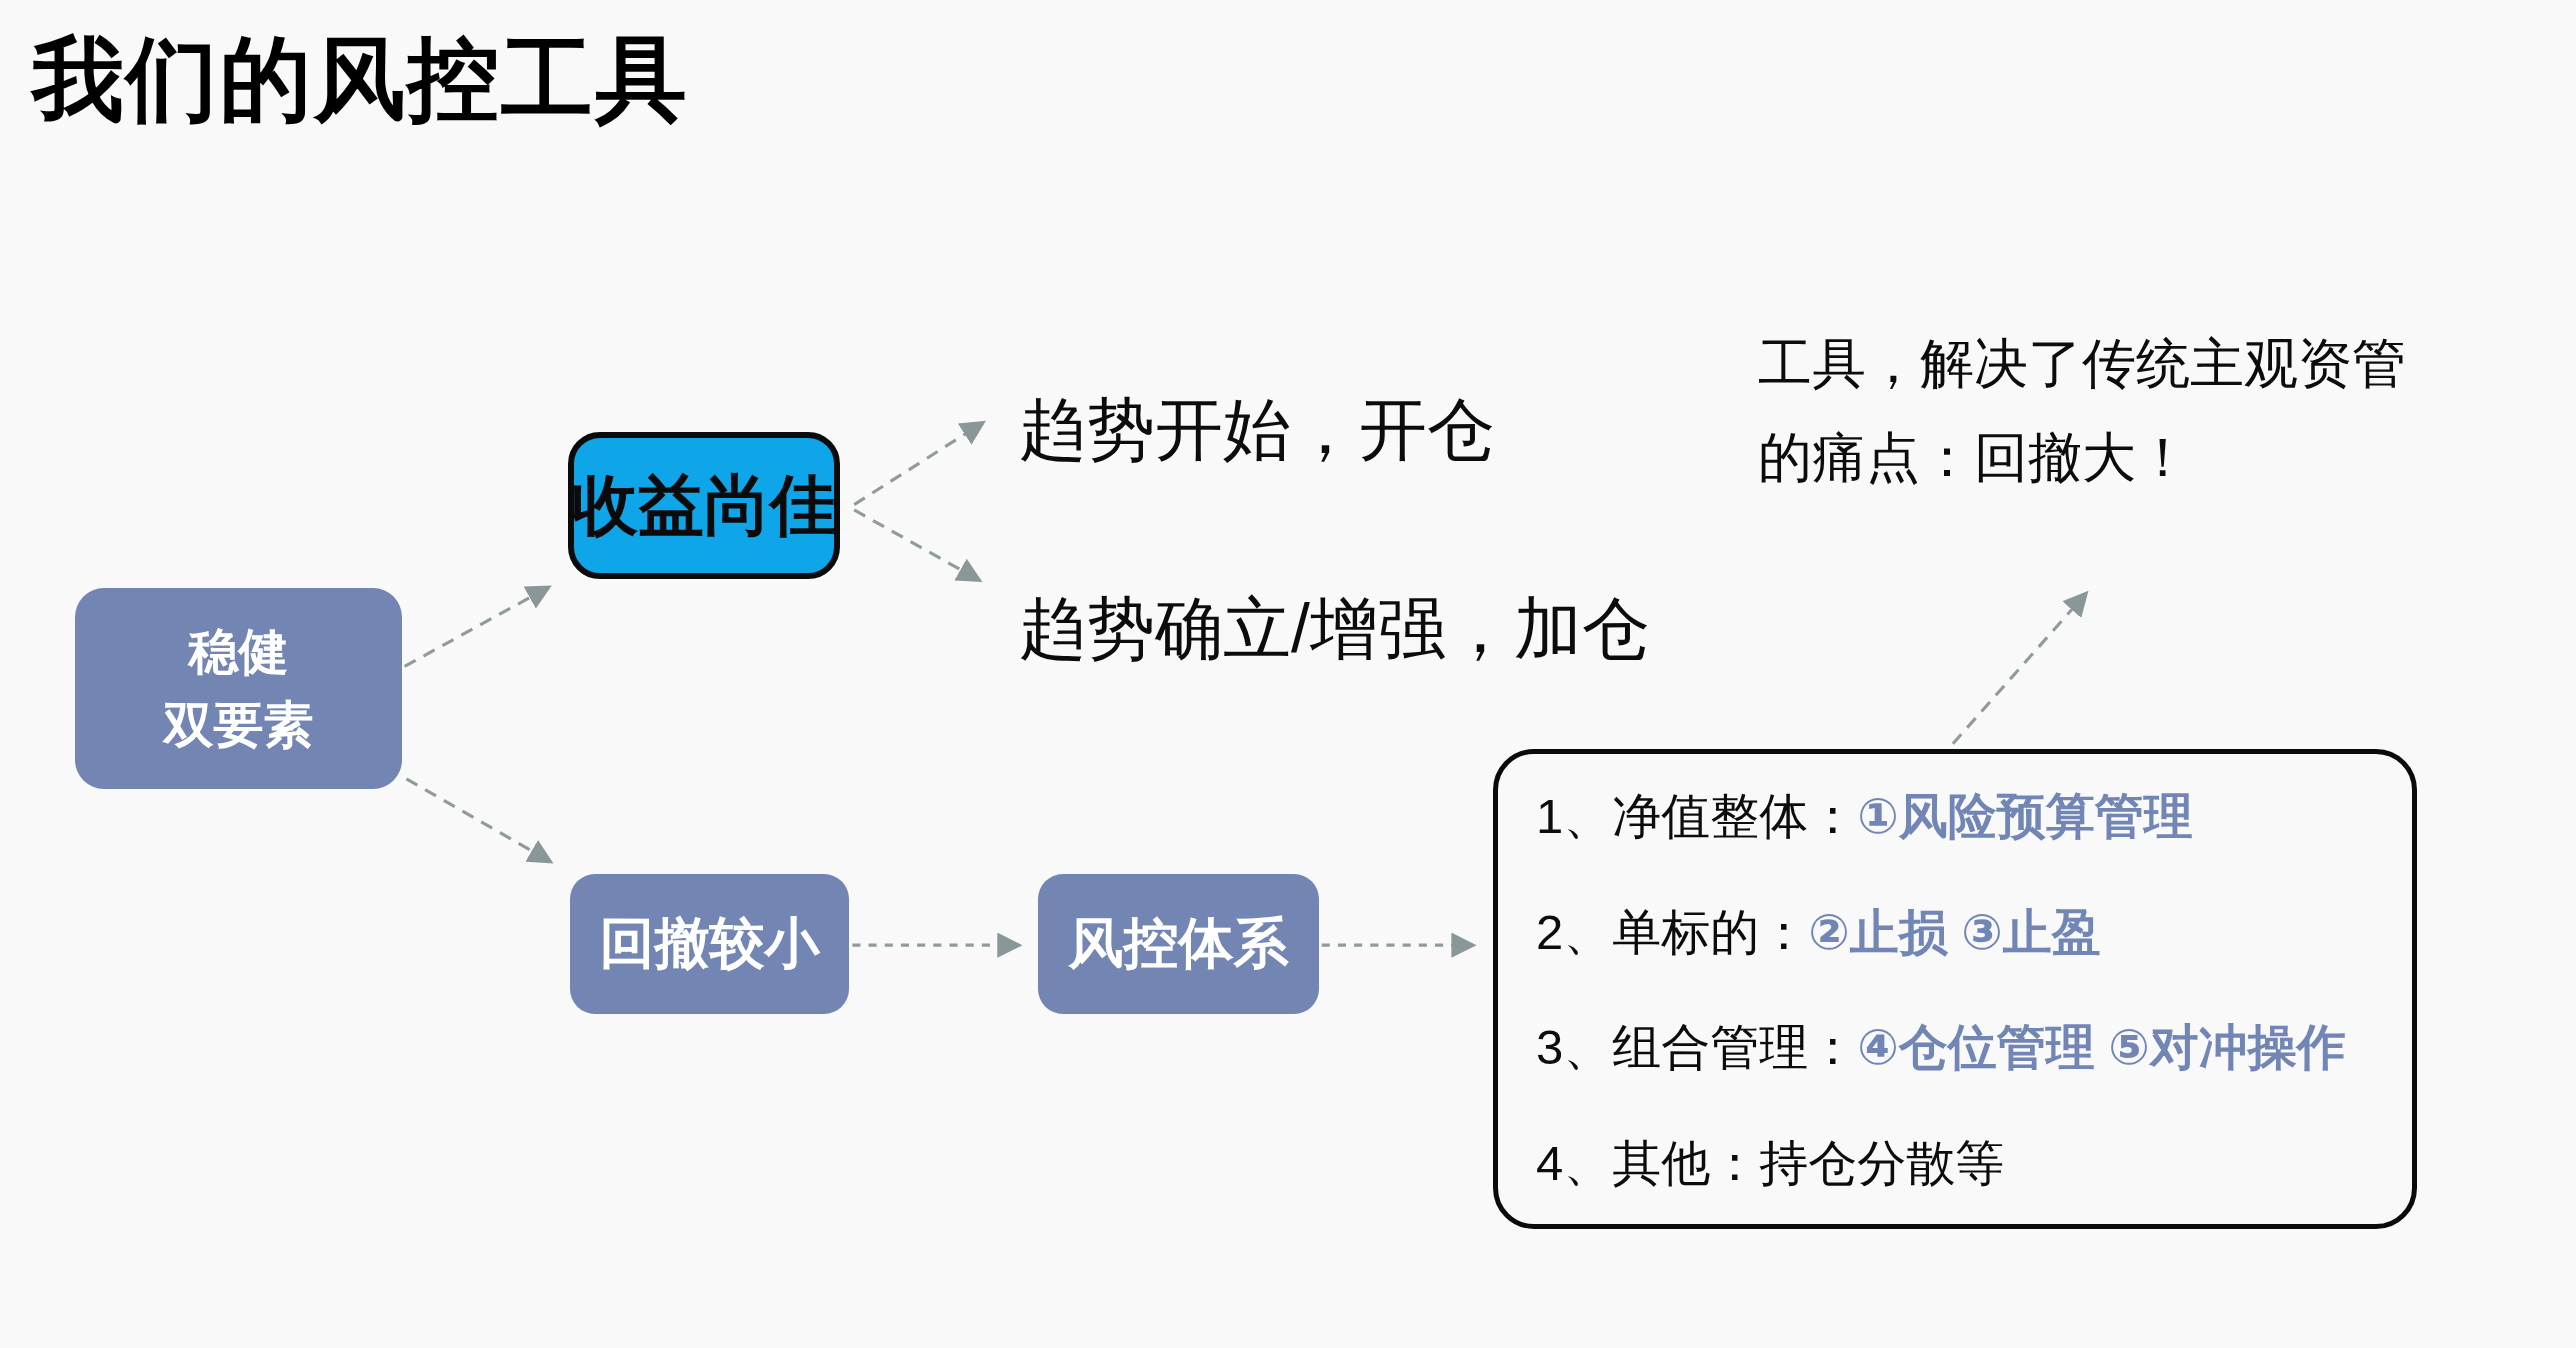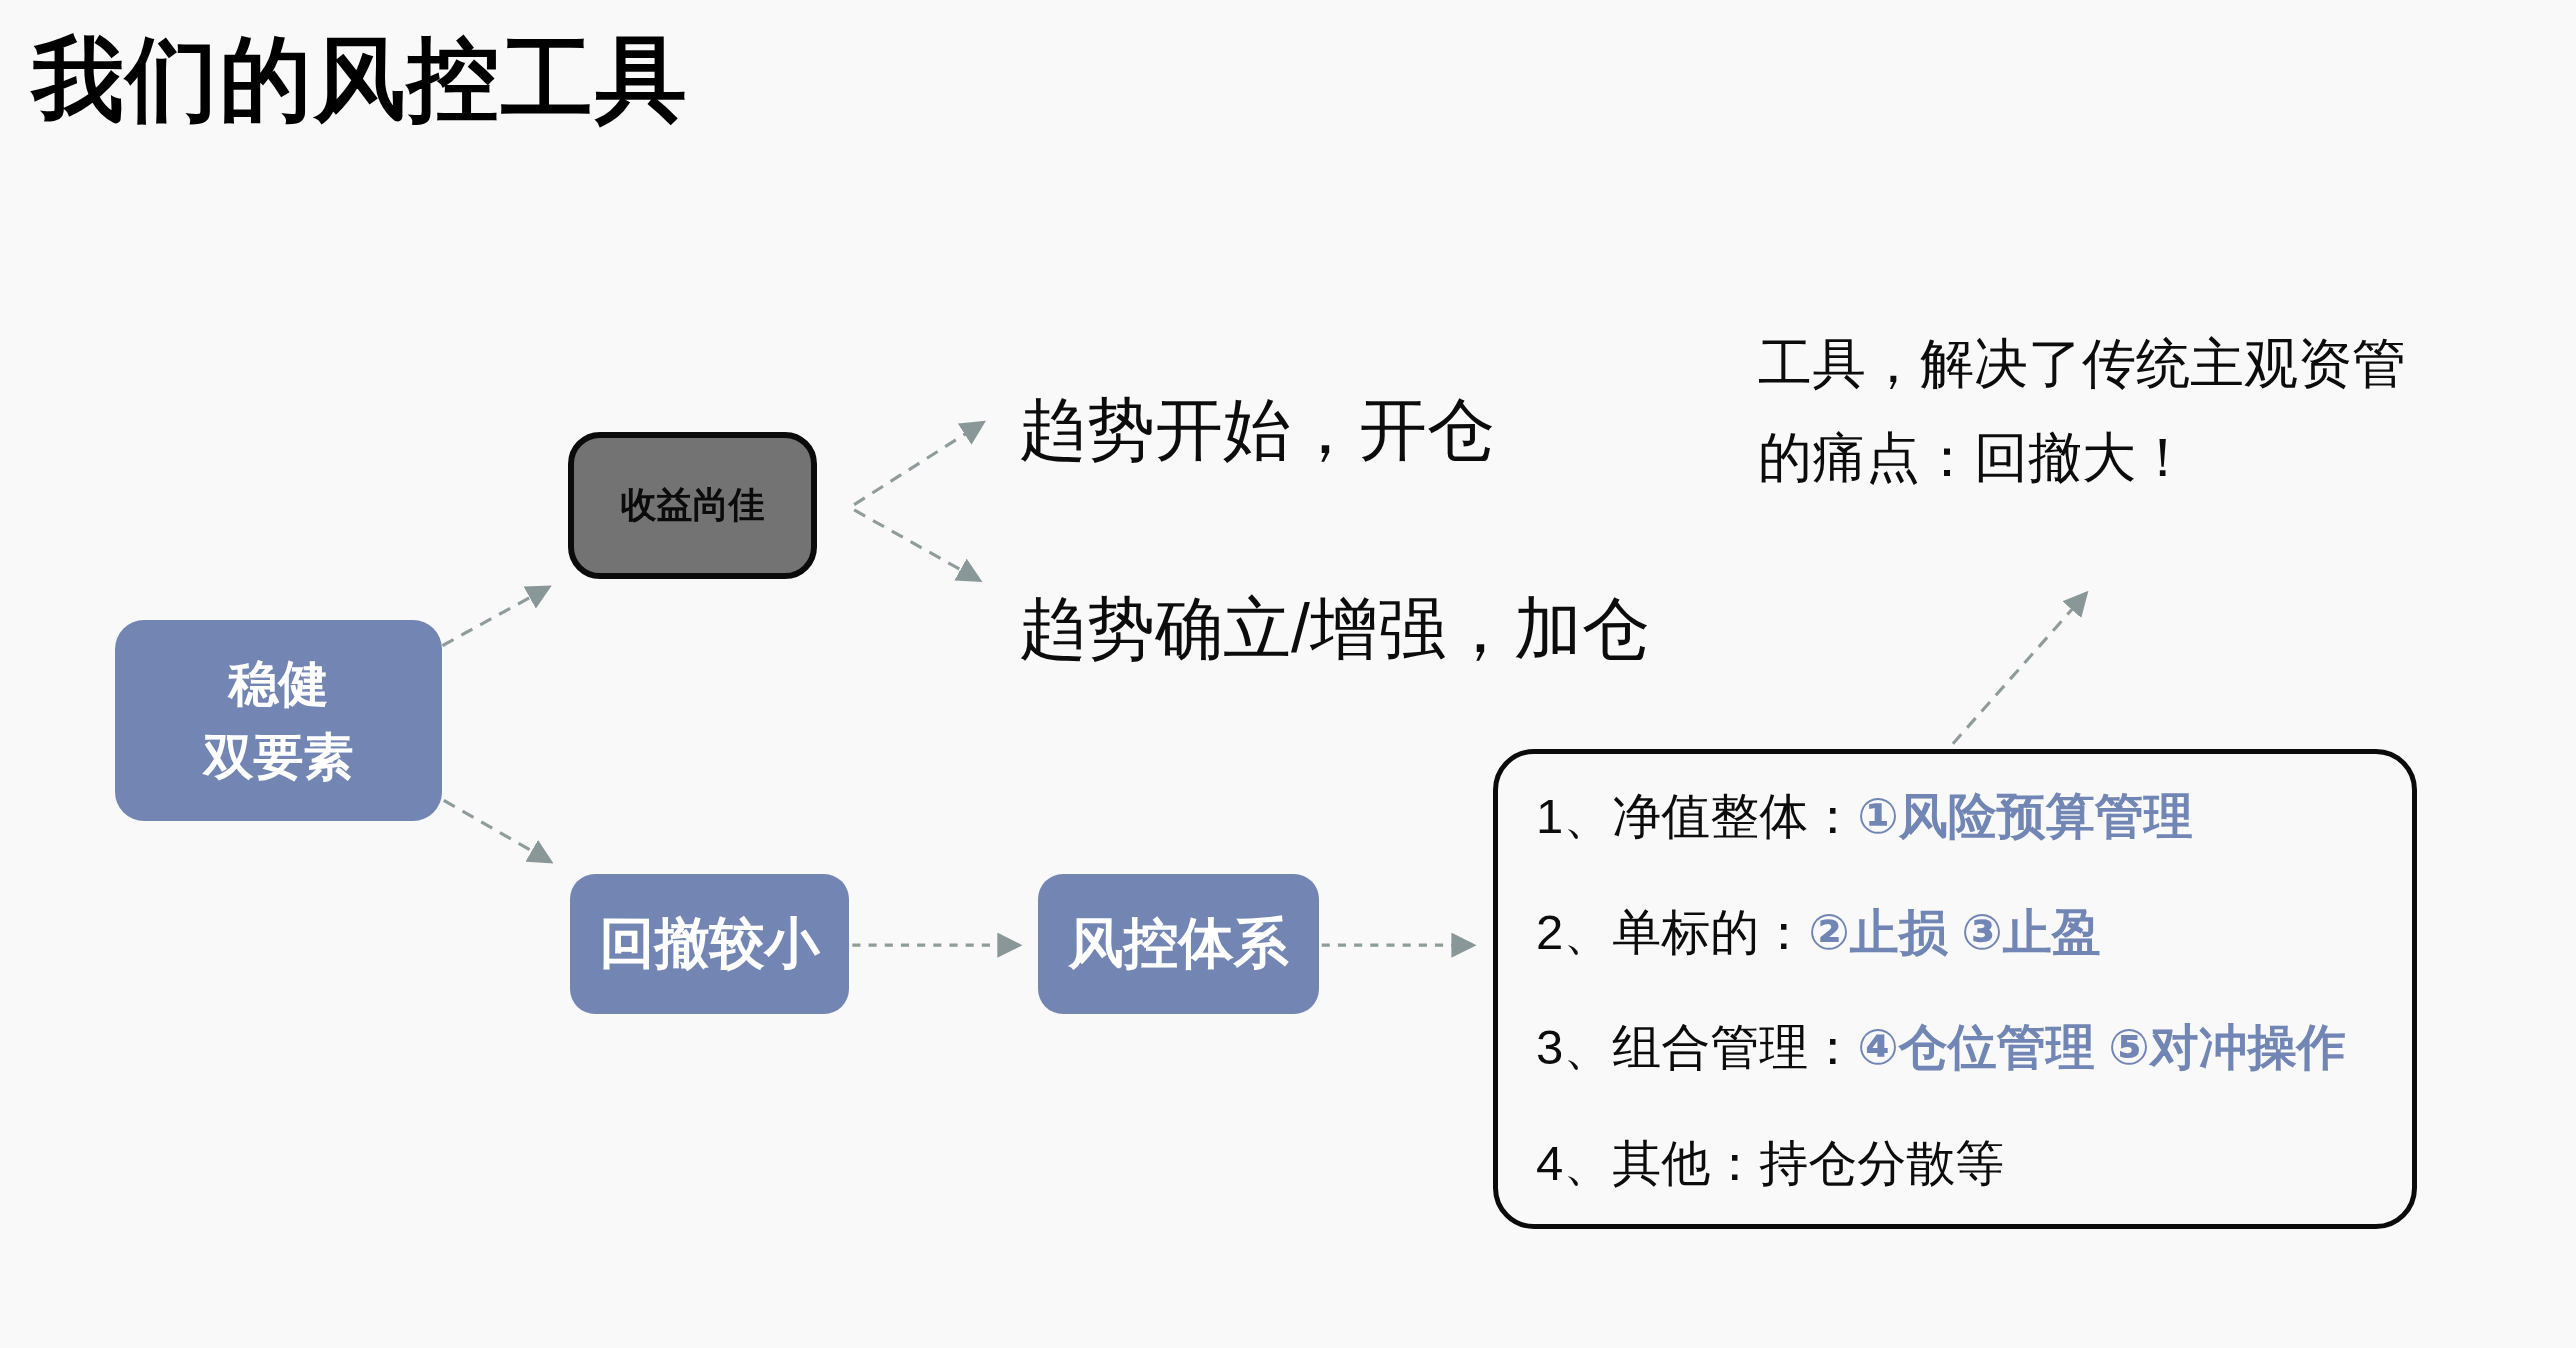--- a/index.html
+++ b/index.html
@@ -33,33 +33,32 @@
     box-sizing:border-box;
     white-space:nowrap;
   }
   .node.blue{
     background:#7285b3;
     color:#ffffff;
     font-weight:700;
     border-radius:25px;
   }
   #node-stable{
-    left:75px; top:620px; width:327px; height:201px;
+    left:75px; top:588px; width:327px; height:201px;
     font-size:50px; line-height:1.45;
     border-radius:29px;
-    margin-left:40px;
   }
   #node-good-return{
-    left:568px; top:432px; width:249px; height:147px;
-    background:#737373;
+    left:568px; top:432px; width:272px; height:147px;
+    background:#0ea5e9;
     border:6.3px solid #0b0b0b;
     border-radius:32px;
     color:#0b0b0b;
     font-weight:700;
-    font-size:36px;
+    font-size:66px;
   }
   #node-small-drawdown{
     left:570px; top:874px; width:279px; height:140px;
     font-size:55px;
   }
   #node-risk-system{
     left:1038px; top:874px; width:281px; height:140px;
     font-size:55px;
     font-family:Liberation Mono, monospace;
   }

